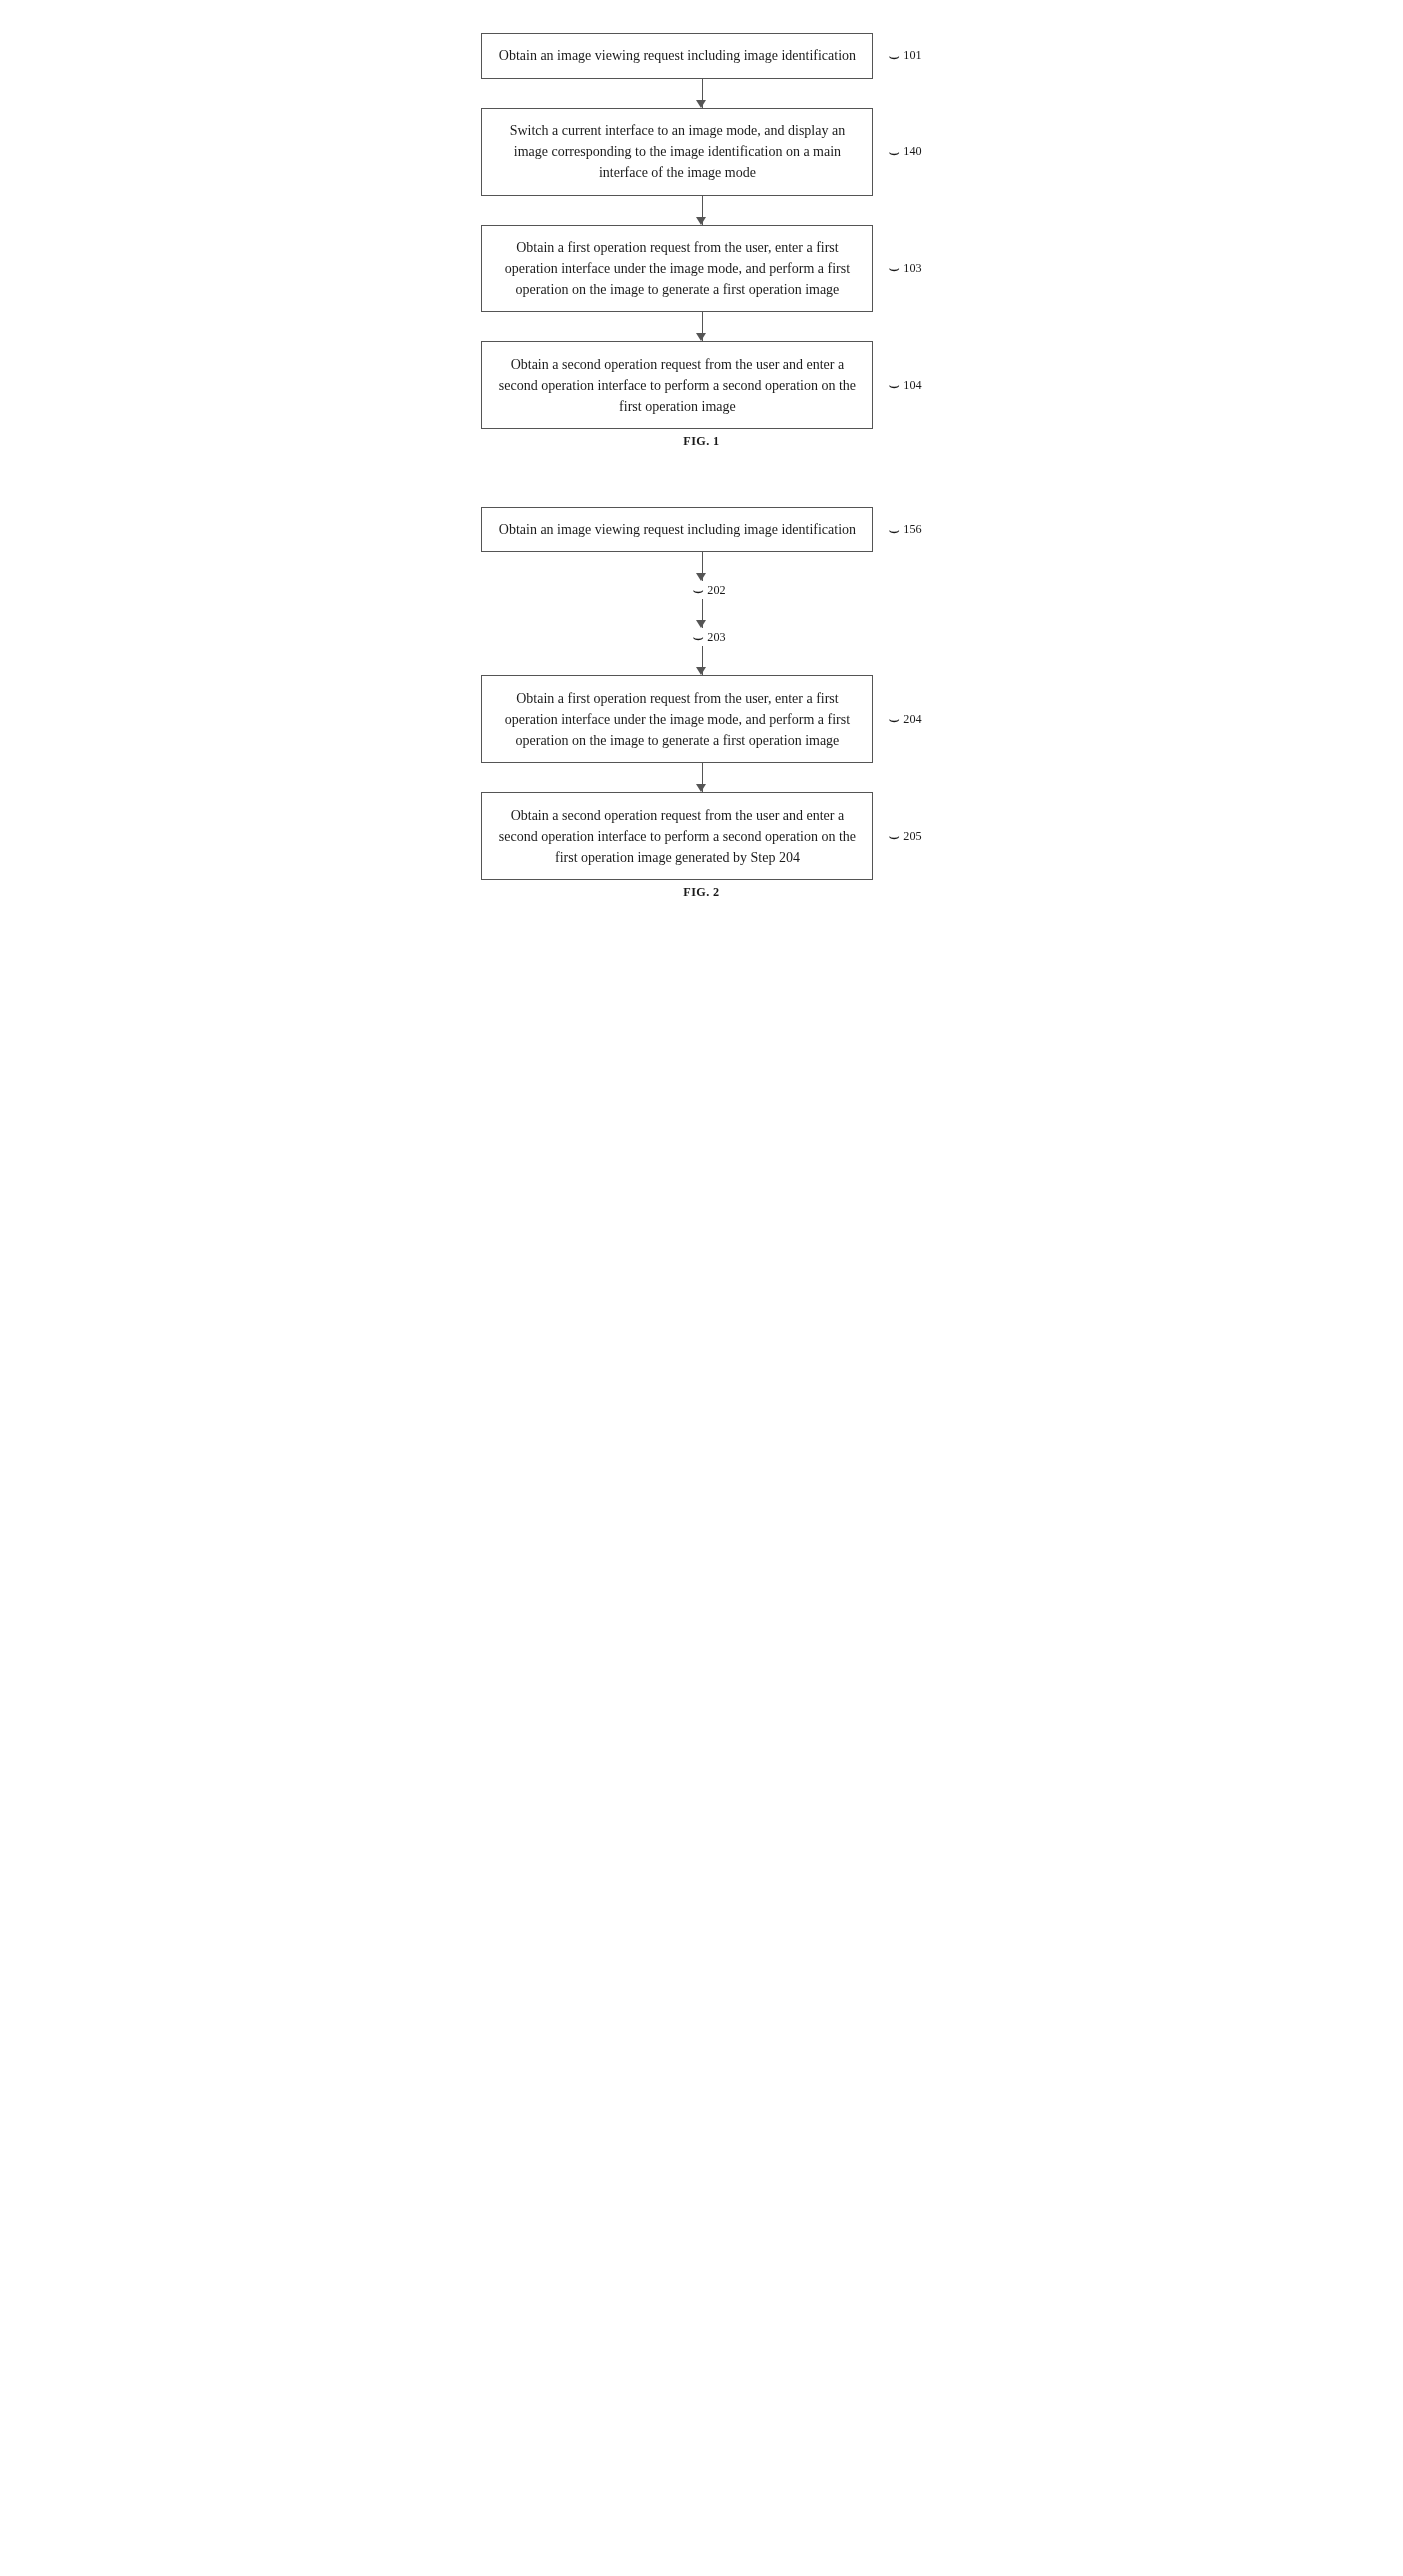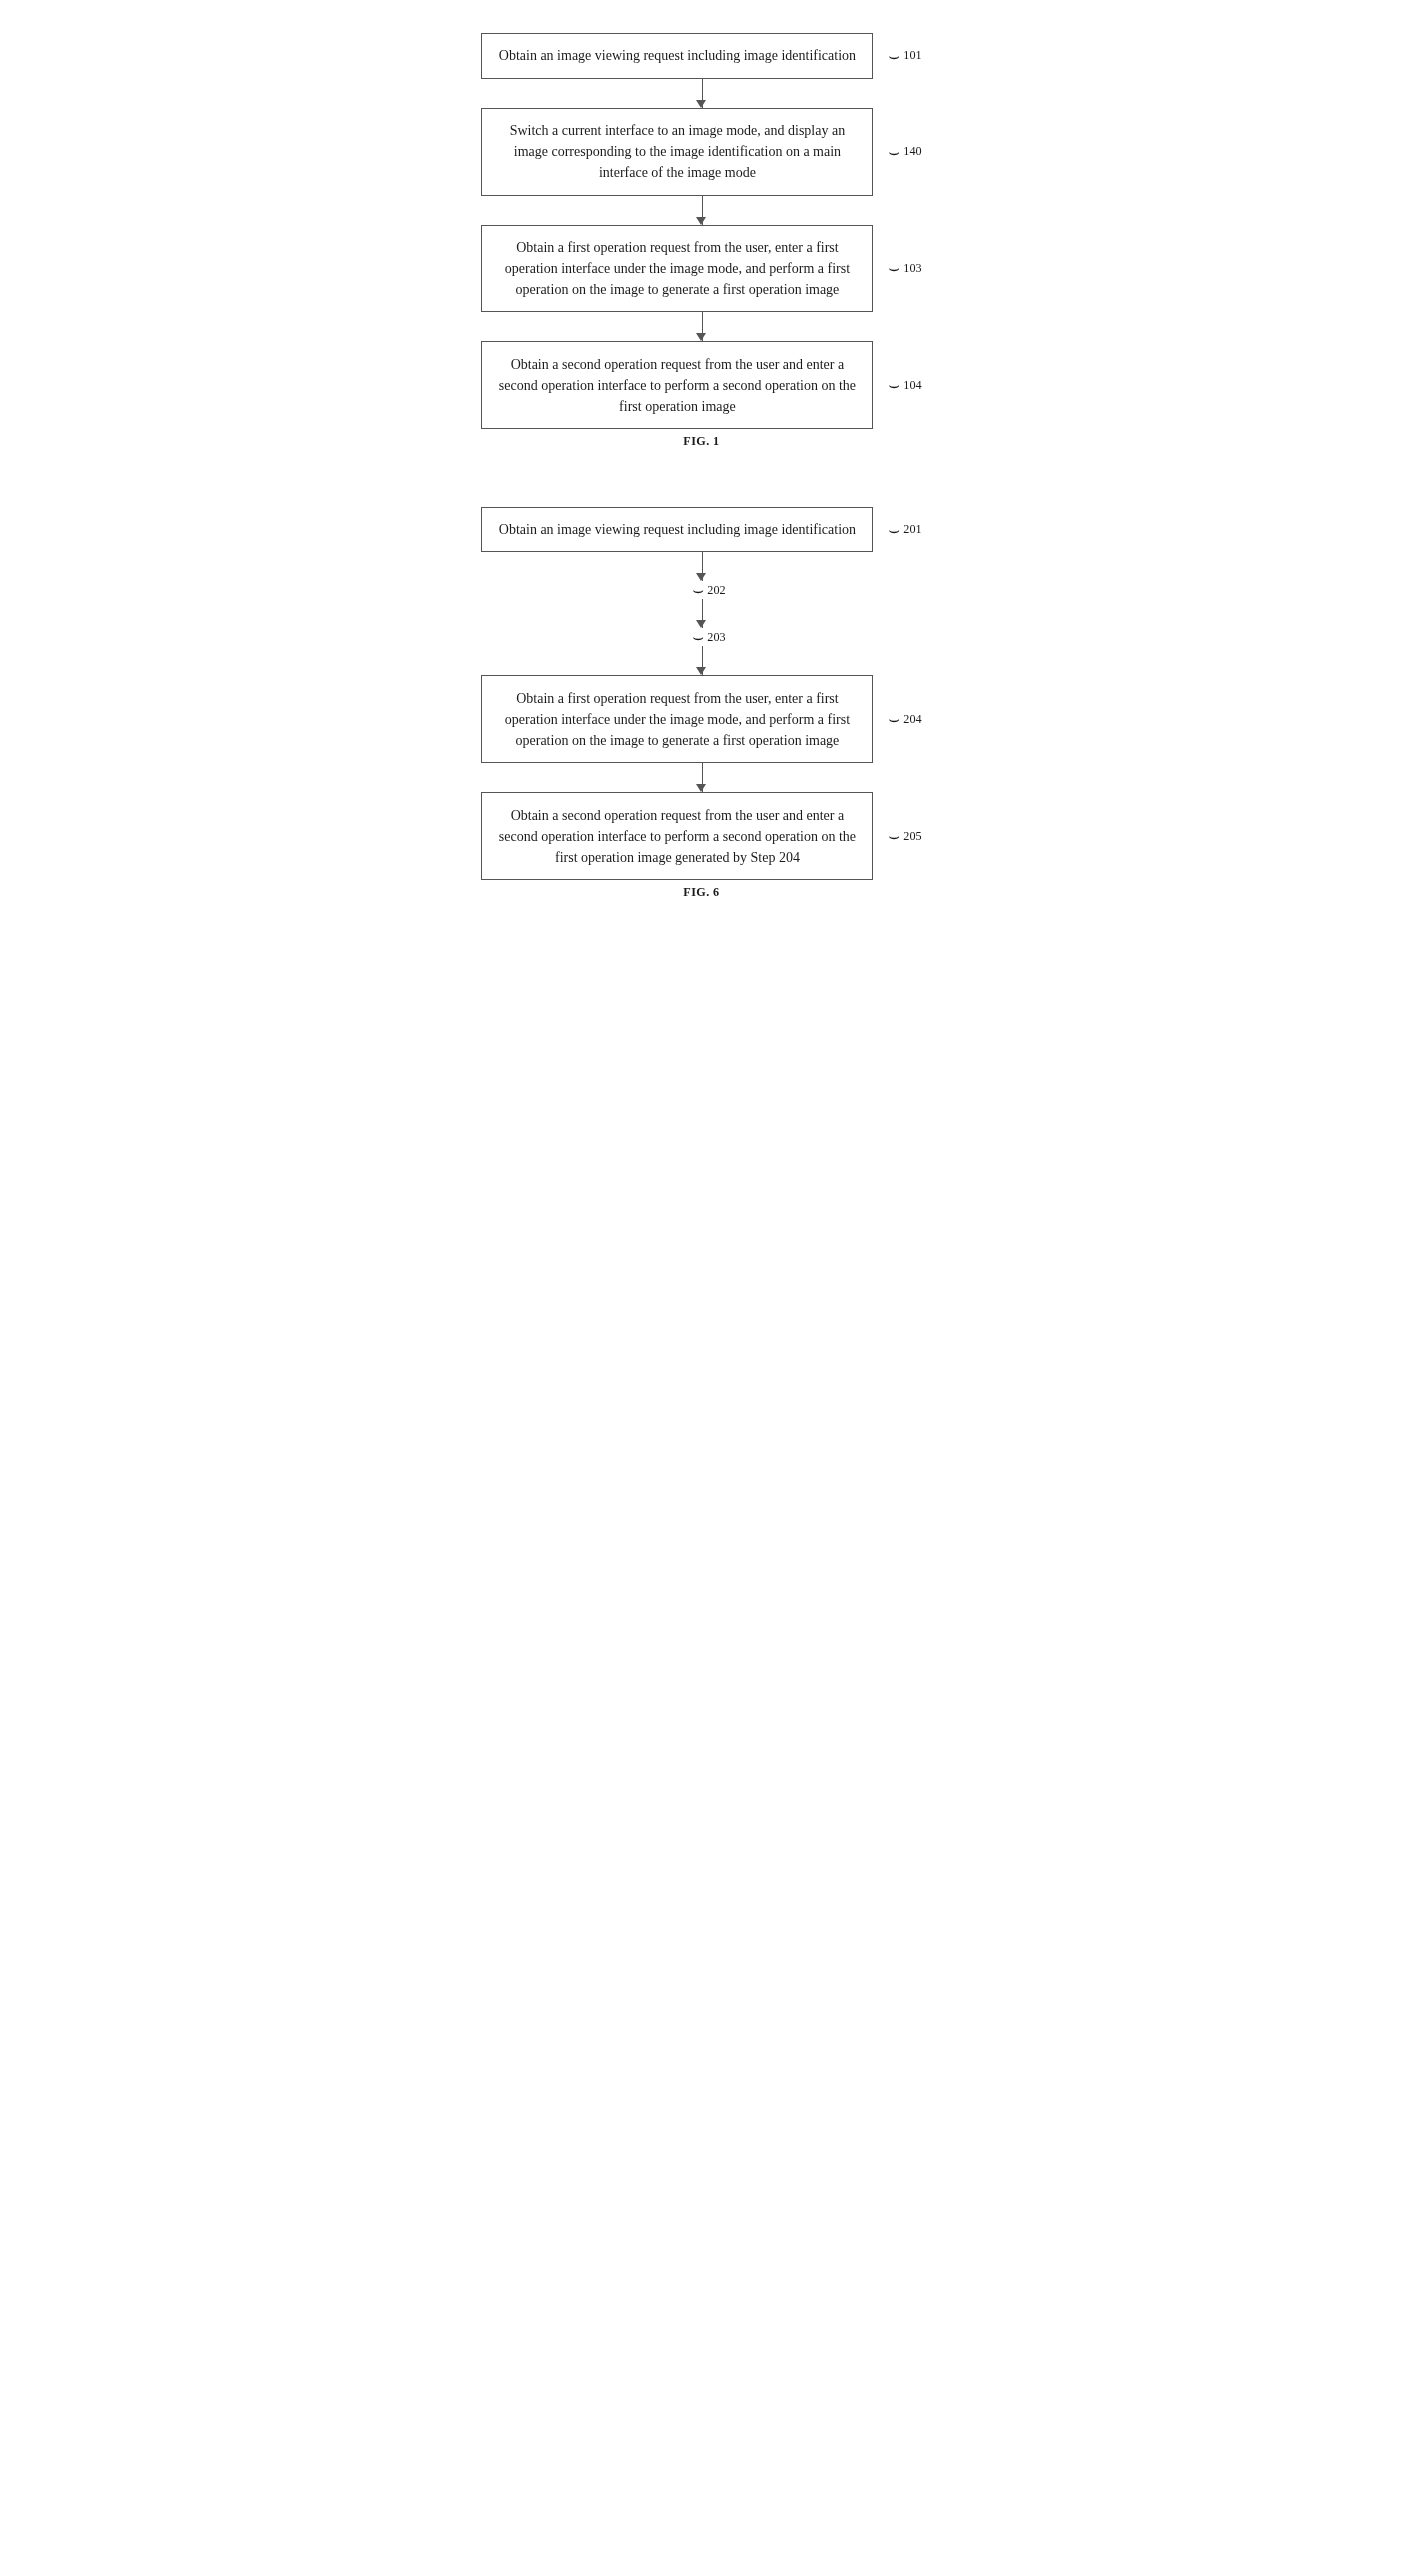--- a/index.html
+++ b/index.html
@@ -150,21 +150,21 @@
 
 <div class="diagram">
 
   <div class="flow-row">
     <div class="box-container">
       <div class="box">
         <span>Obtain an image viewing request including image identification</span>
       </div>
       <div class="step-label">
         <span class="curve">⌣</span>
-        <span>201</span>
+        <span>156</span>
       </div>
     </div>
   </div>
   <div class="arrow-down" style="width:392px;"></div>
 
   <div class="flow-row">
     <div class="box-container">
       <div class="step-label">
         <span class="curve">⌣</span>
         <span>202</span>
@@ -200,15 +200,15 @@
     <div class="box-container">
       <div class="box">
         <span>Obtain a second operation request from the user and enter a second operation interface to perform a second operation on the first operation image generated by Step 204</span>
       </div>
       <div class="step-label">
         <span class="curve">⌣</span>
         <span>205</span>
       </div>
     </div>
   </div>
-  <div class="fig-label">FIG. 6</div>
+  <div class="fig-label">FIG. 2</div>
 </div>
 
 
 </body></html>

